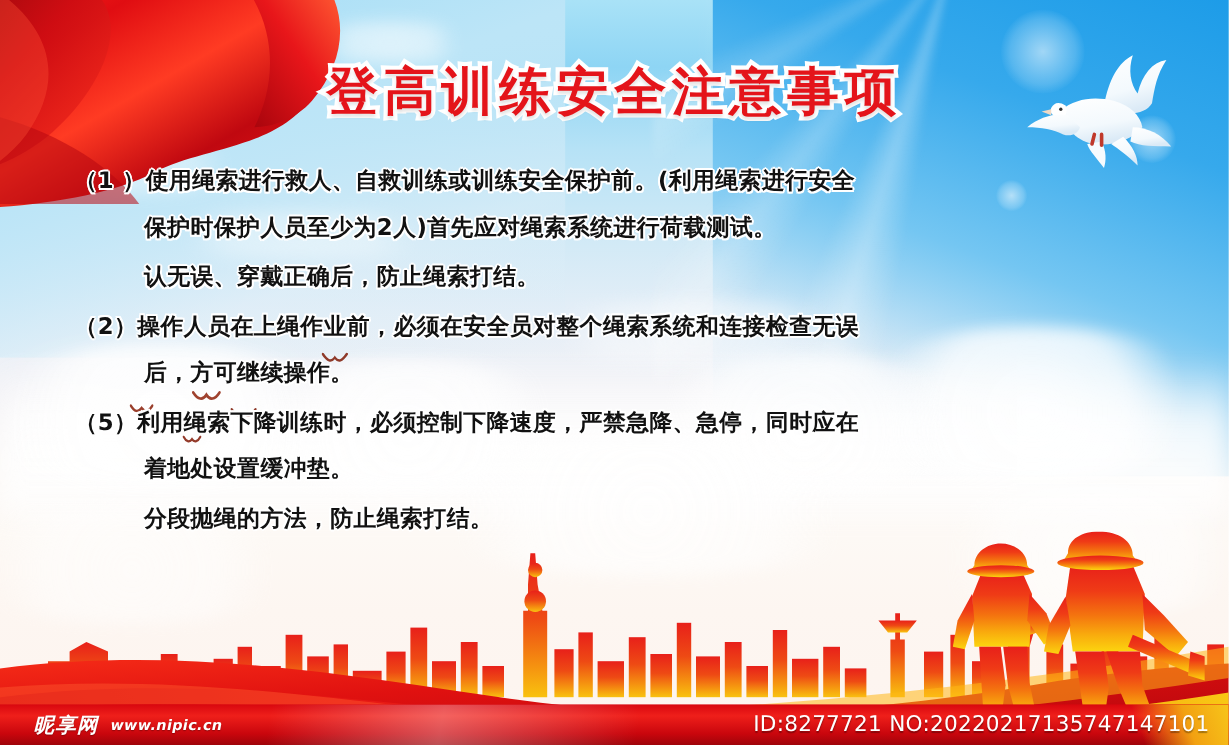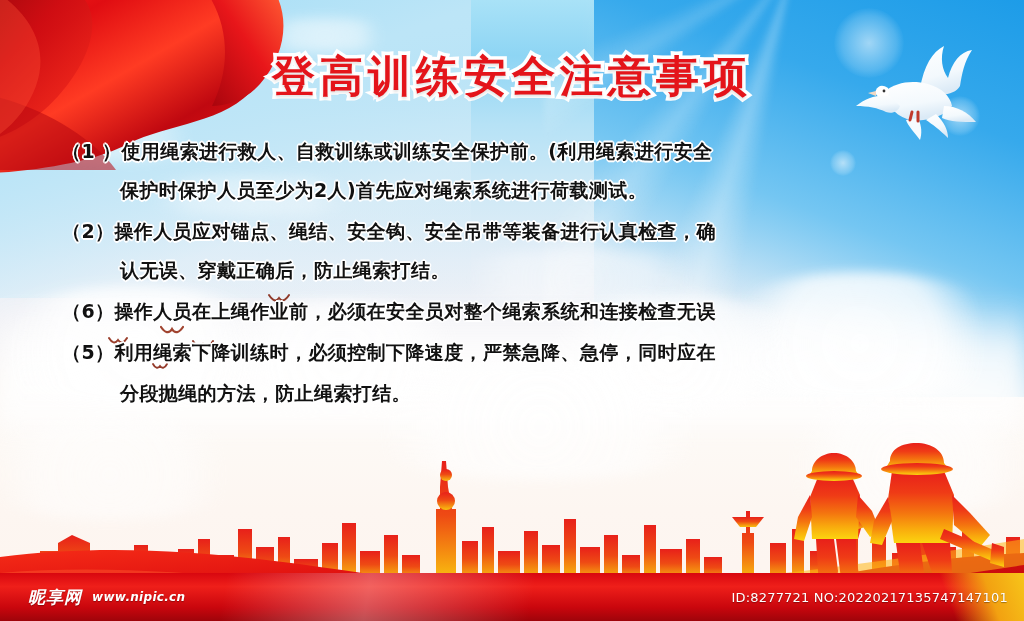--- a/index.html
+++ b/index.html
@@ -103,21 +103,21 @@
 
   
   .bird { position:absolute; z-index:6; pointer-events:none; }
 
   
   .scene { position:absolute; left:0; bottom:0; width:100%; height:190px; z-index:3; }
   .firefighters { position:absolute; right:20px; bottom:18px; width:210px; height:160px; z-index:4; }
 
   
   .footer {
-    position:absolute; left:0; bottom:0; width:100%; height:48px; z-index:20;
+    position:absolute; left:0; bottom:0; width:100%; height:34px; z-index:20;
     background:linear-gradient(to bottom,#d8070f 0%, #ef1f1a 28%, #c9060d 72%, #9e040a 100%);
     display:flex; align-items:center; overflow:hidden;
   }
   .footer::after {
     content:""; position:absolute; left:0; top:0; width:100%; height:100%;
     background:linear-gradient(100deg, rgba(255,255,255,0) 22%, rgba(255,255,255,.30) 36%, rgba(255,255,255,0) 52%);
     pointer-events:none;
   }
   .footer-corner {
     position:absolute; right:0; top:0; width:120px; height:100%;
@@ -130,21 +130,21 @@
     font-style:italic; letter-spacing:1px;
     text-shadow:0 1px 1px rgba(0,0,0,.3);
   }
   .nipic-url {
     position:relative; z-index:2; margin-left:10px;
     font-size:12px; font-weight:bold; font-style:italic; color:#ffffff;
     letter-spacing:.3px; text-shadow:0 1px 1px rgba(0,0,0,.3);
   }
   .asset-id {
     position:absolute; right:16px; top:50%; transform:translateY(-50%);
-    z-index:3; font-size:13px; color:#ffffff; letter-spacing:.2px;
+    z-index:3; font-size:18px; color:#ffffff; letter-spacing:.2px;
     font-family:"DejaVu Sans","Liberation Sans",sans-serif;
     text-shadow:0 1px 1px rgba(0,0,0,.35);
     text-align:center;
   }
 </style>
 </head>
 <body>
 
 <div id="poster">
 
@@ -258,28 +258,29 @@
   <div class="title-wrap">
     <span class="title">登高训练安全注意事项</span>
   </div>
 
   <div class="body-text">
     <div class="item">
       <div class="line">（1 ）使用绳索进行救人、自救训练或训练安全保护前。(利用绳索进行安全</div>
       <div class="line indent">保护时保护人员至少为2人)首先应对绳索系统进行荷载测试。</div>
     </div>
     <div class="item">
-      <div class="line">（2）操作人员应对锚点、绳结、安全钩、安全吊带等装备进行认真检查，确</div>
       <div class="line indent">认无误、穿戴正确后，防止绳索打结。</div>
     </div>
     <div class="item">
-      <div class="line">（6）操作人员在上绳作业前，必须在安全员对整个绳索系统和连接检查无误</div>
+      <div class="line">（2）操作人员在上绳作业前，必须在安全员对整个绳索系统和连接检查无误</div>
+      <div class="line indent">后，方可继续操作。</div>
     </div>
     <div class="item">
       <div class="line">（5）利用绳索下降训练时，必须控制下降速度，严禁急降、急停，同时应在</div>
+      <div class="line indent">着地处设置缓冲垫。</div>
     </div>
     <div class="item">
       <div class="line indent">分段抛绳的方法，防止绳索打结。</div>
     </div>
   </div>
 
   <div class="scene">
     <svg viewBox="0 0 1024 190" width="1024" height="190" preserveAspectRatio="none" xmlns="http://www.w3.org/2000/svg">
       <defs>
         <linearGradient id="skyl" x1="0" y1="0" x2="0" y2="1">

